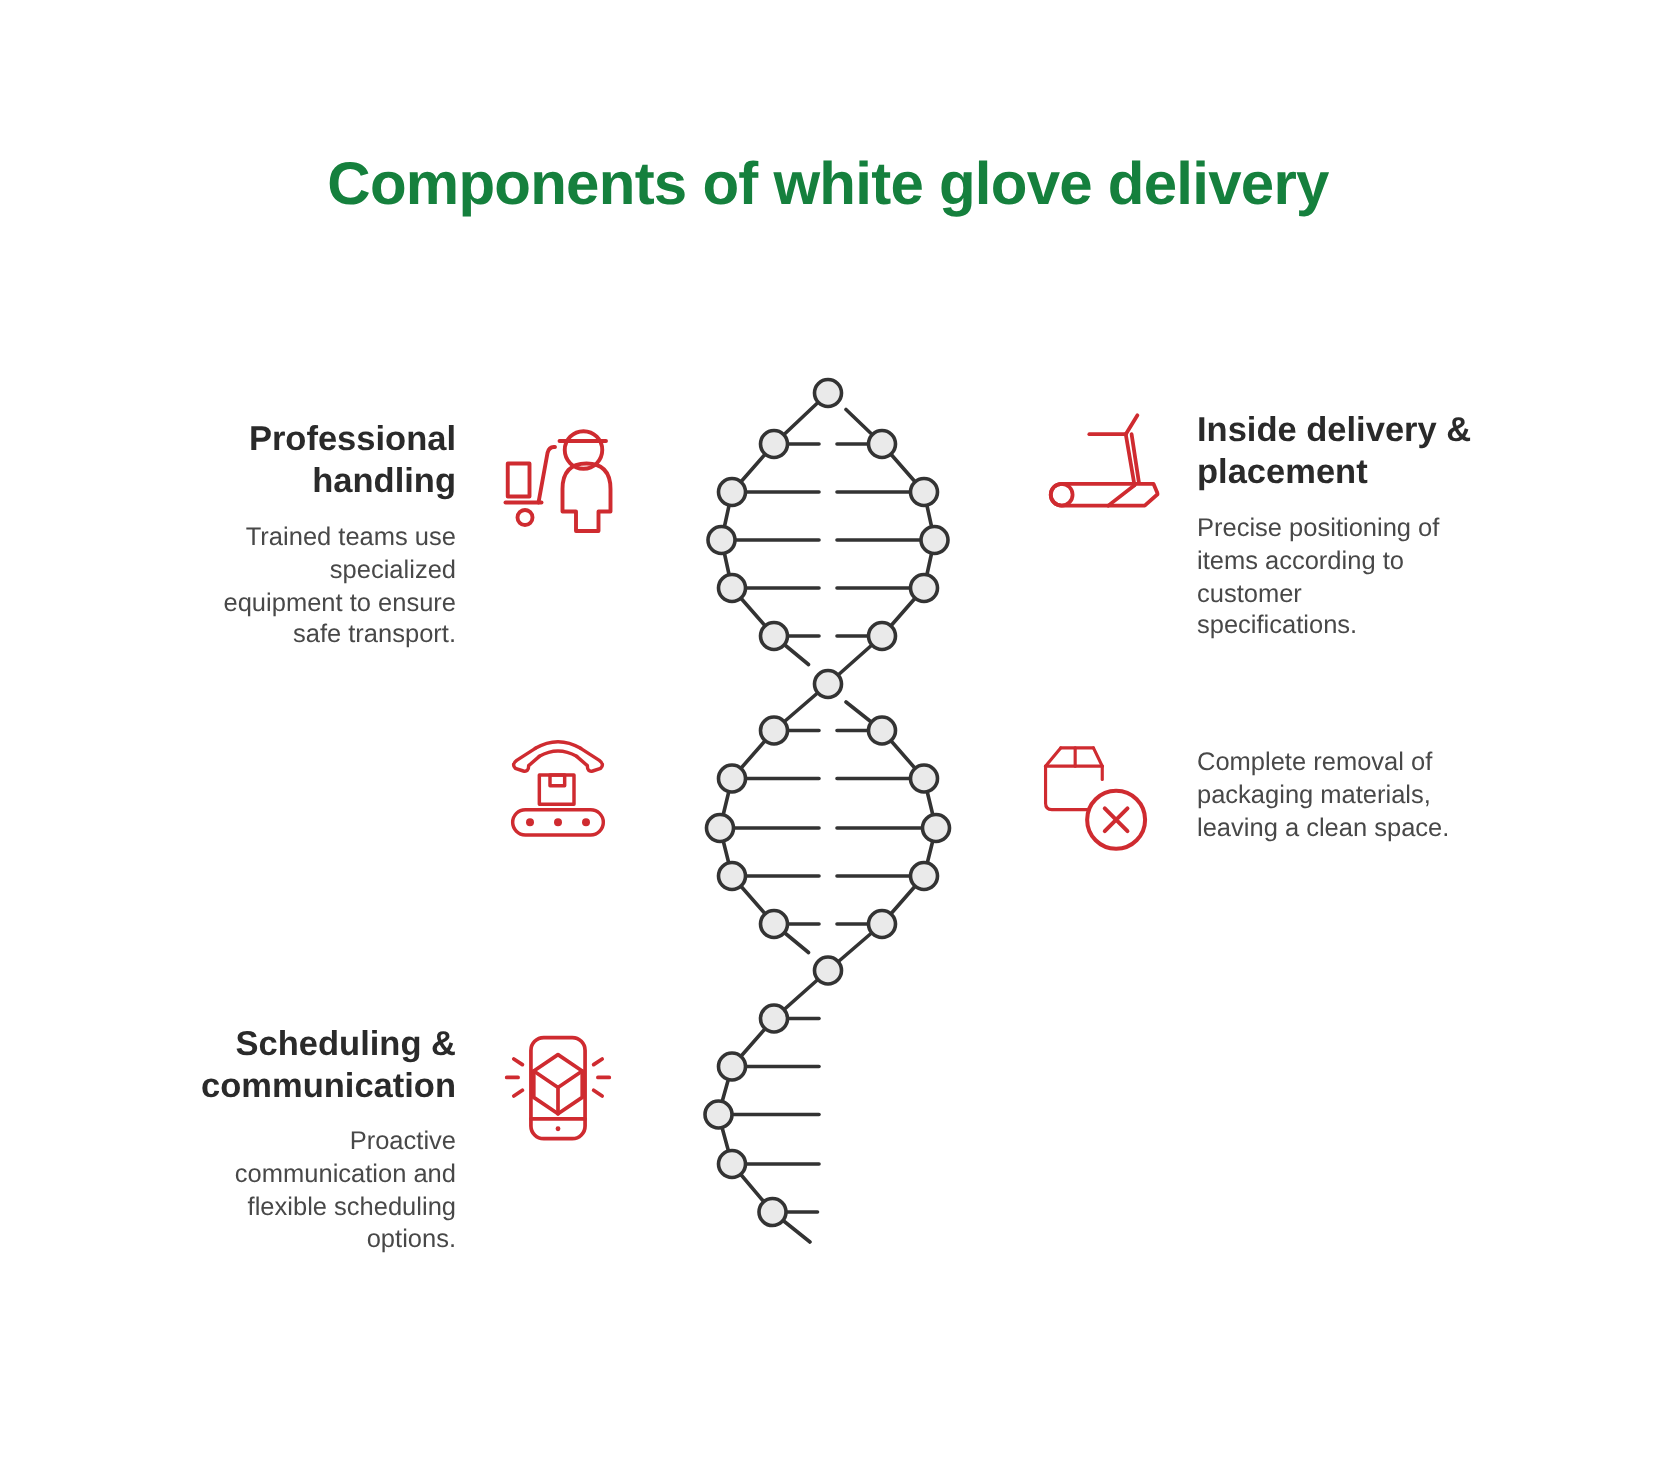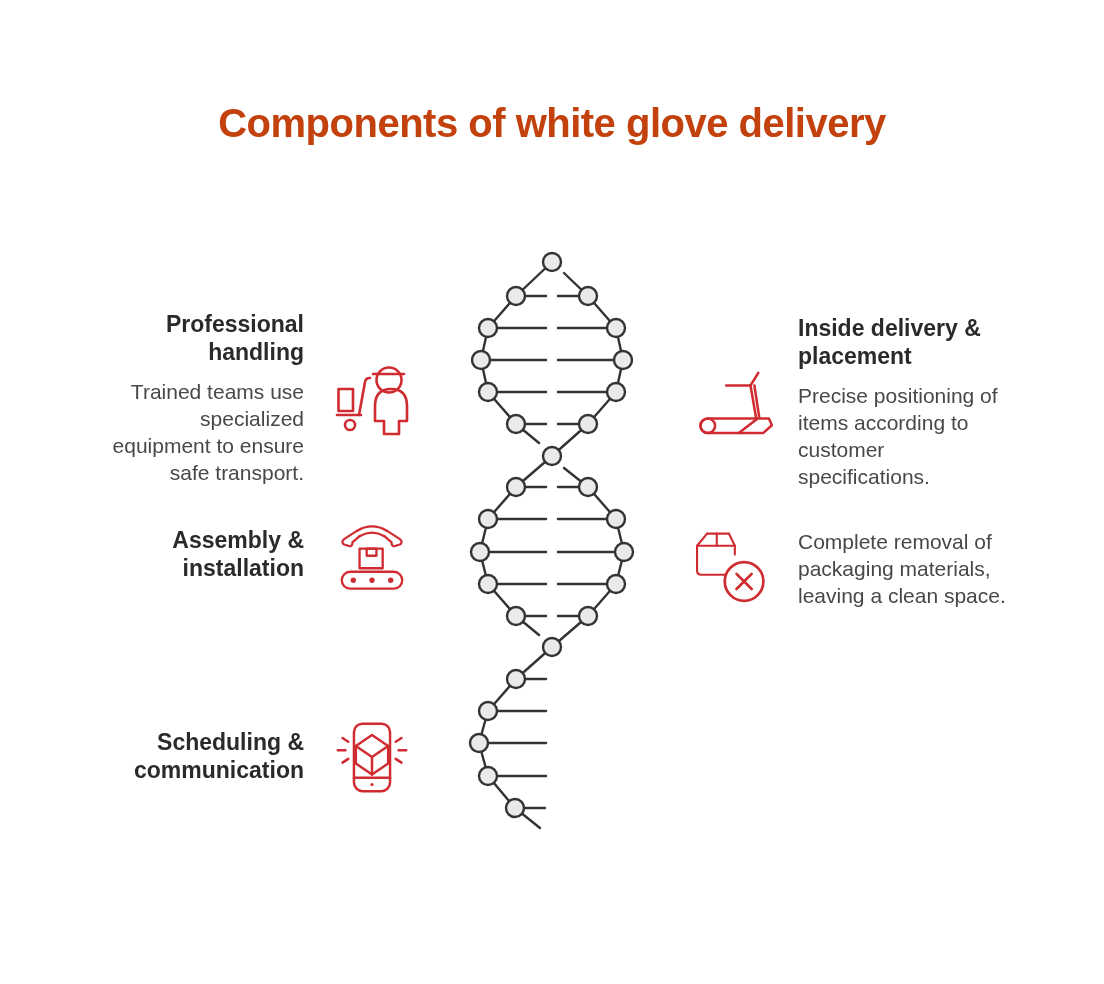--- a/index.html
+++ b/index.html
@@ -1,29 +1,29 @@
 <!DOCTYPE html>
 <html><head>
 <meta charset="utf-8">
 <style>
   html,body{margin:0;padding:0;background:#ffffff;}
   body{width:1104px;height:984px;position:relative;font-family:"Liberation Sans",sans-serif;overflow:hidden;}
   .stage{position:absolute;left:0;top:0;width:1104px;height:984px;background:#ffffff;}
   .title{position:absolute;top:101px;left:0;width:1104px;text-align:center;
-         font-size:40px;font-weight:700;color:#c2410c;letter-spacing:-0.5px;margin:0;}
-  .sec{position:absolute;display:flex;align-items:center;margin-top:32px;}
+         font-size:40px;font-weight:700;color:#15803d;letter-spacing:-0.5px;margin:0;}
+  .sec{position:absolute;display:flex;align-items:flex-start;}
   .sec.left-side{left:76px;width:336px;}
   .sec.right-side{left:692px;width:344px;}
   .sec .txt{flex:0 0 auto;}
   .left-side .txt{width:228px;text-align:right;}
   .right-side .txt{width:232px;text-align:left;}
   .left-side .txt{margin-right:26px;}
   .right-side .ic{margin-right:22px;}
   .h{font-size:23px;font-weight:700;line-height:1.22;color:#2a2a2a;white-space:pre-line;}
-  .b{font-size:21px;line-height:1.28;color:#484848;white-space:pre-line;margin-top:13px;}
+  .b{font-size:17px;line-height:1.28;color:#484848;white-space:pre-line;margin-top:13px;}
   .ic{flex:0 0 auto;width:84px;display:flex;justify-content:center;align-items:center;}
   .helix{position:absolute;left:450px;top:243px;width:204px;height:600px;}
   svg{display:block;}
 </style>
 </head>
 <body>
 
 <div class="stage">
 
   <h1 class="title">Components of white glove delivery</h1>
@@ -47,22 +47,20 @@
           <path d="M5,57 H29"></path>
           <rect x="6.5" y="31" width="14.5" height="22"></rect>
           <circle cx="18" cy="67" r="5"></circle>
         </g>
       </svg>
     </div>
   </section>
 
   <section class="sec left-side" style="top:484px">
     <div class="txt">
-      <div class="h">Assembly &amp;
-installation</div>
     </div>
     <div class="ic">
       <svg width="80" height="76" viewBox="0 0 90 84">
         <g stroke="#cf2b30" stroke-width="2.6" fill="none" stroke-linecap="round" stroke-linejoin="round">
           <rect x="11" y="62" width="68" height="19" rx="9.5"></rect>
           <circle cx="24" cy="71.5" r="3" fill="#cf2b30" stroke="none"></circle>
           <circle cx="45" cy="71.5" r="3" fill="#cf2b30" stroke="none"></circle>
           <circle cx="66" cy="71.5" r="3" fill="#cf2b30" stroke="none"></circle>
           <rect x="31" y="36" width="26" height="22"></rect>
           <rect x="39" y="36" width="11" height="8"></rect>
@@ -72,37 +70,41 @@
           <path d="M62,16 L76,25 Q80,28 77,31 L71,33 Q67,34 67,29 L59,22"></path>
         </g>
       </svg>
     </div>
   </section>
 
   <section class="sec left-side" style="top:681px">
     <div class="txt">
       <div class="h">Scheduling &amp;
 communication</div>
+      <div class="b">Proactive
+communication and
+flexible scheduling
+options.</div>
     </div>
     <div class="ic">
       <svg width="76" height="86" viewBox="0 0 80 90">
         <g stroke="#cf2b30" stroke-width="2.6" fill="none" stroke-linecap="round" stroke-linejoin="round">
           <rect x="21" y="11" width="38" height="71" rx="9"></rect>
           <path d="M21,68 H59"></path>
           <circle cx="40" cy="75" r="1.7" fill="#cf2b30" stroke="none"></circle>
           <path d="M23,34.5 L40,23 L57,34.5 L57,53 L40,64.5 L23,53 Z" fill="#ffffff"></path>
           <path d="M23,34.5 L40,46 L57,34.5 M40,46 V64.5"></path>
           <path d="M9,26 L15,30 M4,39 L12,39 M9,52 L15,48"></path>
           <path d="M71,26 L65,30 M76,39 L68,39 M71,52 L65,48"></path>
         </g>
       </svg>
     </div>
   </section>
 
-  <section class="sec right-side" style="top:282px">
+  <section class="sec right-side" style="top:272px">
     <div class="ic">
       <svg width="78" height="68" viewBox="0 0 80 70">
         <g stroke="#cf2b30" stroke-width="2.6" fill="none" stroke-linecap="round" stroke-linejoin="round">
           <path d="M32,18 H57"></path>
           <path d="M57,18 L65,5"></path>
           <path d="M57,18 L63,53 M61,18 L66,51"></path>
           <path d="M13,52 H76 L79,59 L70,67 H13 A7.5,7.5 0 0 1 13,52 Z"></path>
           <circle cx="13" cy="59.5" r="7.5"></circle>
           <path d="M63,53 L45,67"></path>
         </g>

